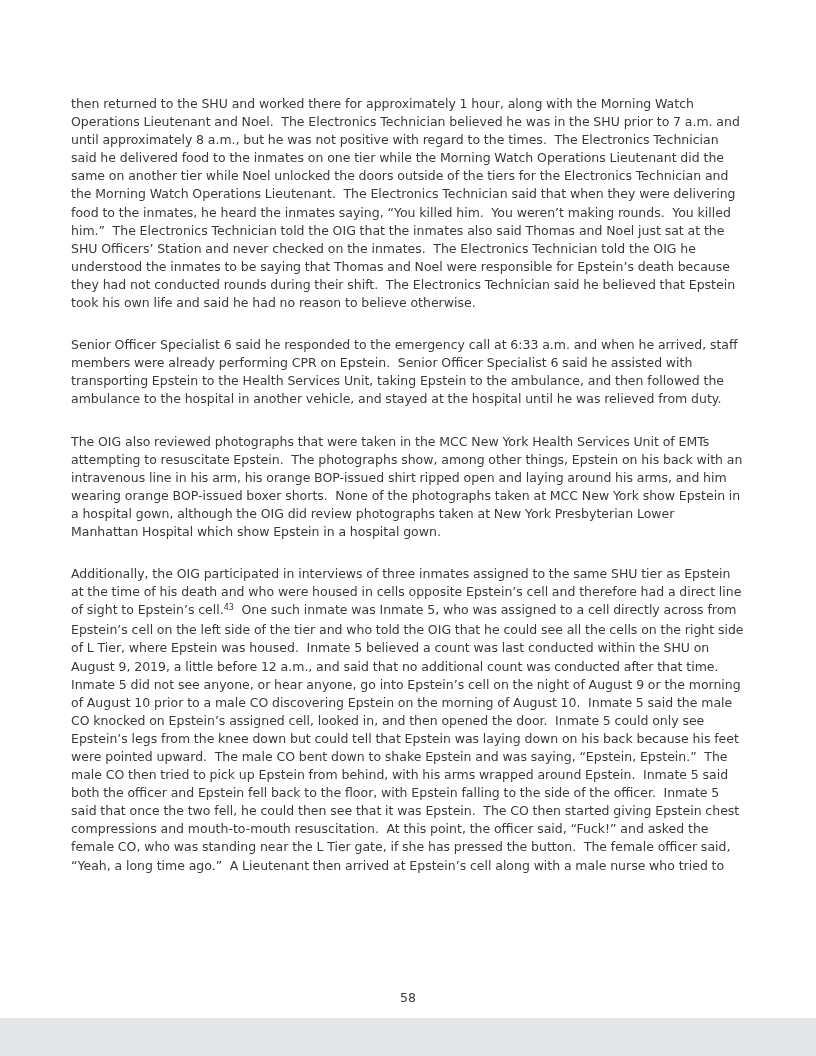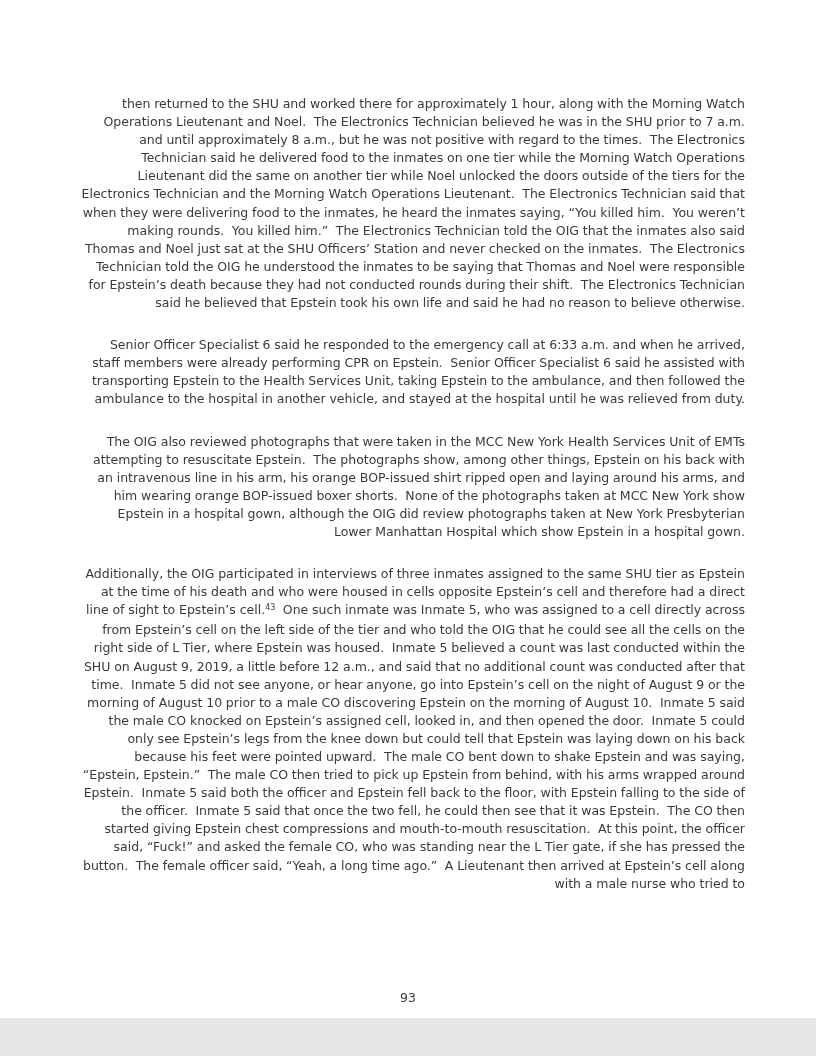--- a/index.html
+++ b/index.html
@@ -15,25 +15,25 @@
     overflow: hidden;
     font-family: "DejaVu Sans", sans-serif;
   }
   .content {
     position: absolute;
     left: 71px;
     top: 95px;
     width: 674px;
   }
   .body-para {
-    margin: 0 0 24px 8px;
+    margin: 0 0 24px 0;
     font-size: 12.5px;
     line-height: 18.1px;
     color: #3a3a3a;
-    text-align: right;
+    text-align: left;
     white-space: pre-wrap;
     word-spacing: -0.2px;
   }
   .sup-ref {
     font-size: 8px;
     position: relative;
     top: -4px;
     color: #3a3a3a;
   }
   .footnote-area {
@@ -84,17 +84,17 @@
 <div class="page">
 
   <div class="content">
     <p class="body-para">then returned to the SHU and worked there for approximately 1 hour, along with the Morning Watch Operations Lieutenant and Noel.  The Electronics Technician believed he was in the SHU prior to 7 a.m. and until approximately 8 a.m., but he was not positive with regard to the times.  The Electronics Technician said he delivered food to the inmates on one tier while the Morning Watch Operations Lieutenant did the same on another tier while Noel unlocked the doors outside of the tiers for the Electronics Technician and the Morning Watch Operations Lieutenant.  The Electronics Technician said that when they were delivering food to the inmates, he heard the inmates saying, “You killed him.  You weren’t making rounds.  You killed him.”  The Electronics Technician told the OIG that the inmates also said Thomas and Noel just sat at the SHU Officers’ Station and never checked on the inmates.  The Electronics Technician told the OIG he understood the inmates to be saying that Thomas and Noel were responsible for Epstein’s death because they had not conducted rounds during their shift.  The Electronics Technician said he believed that Epstein took his own life and said he had no reason to believe otherwise.</p>
     <p class="body-para">Senior Officer Specialist 6 said he responded to the emergency call at 6:33 a.m. and when he arrived, staff members were already performing CPR on Epstein.  Senior Officer Specialist 6 said he assisted with transporting Epstein to the Health Services Unit, taking Epstein to the ambulance, and then followed the ambulance to the hospital in another vehicle, and stayed at the hospital until he was relieved from duty.</p>
     <p class="body-para">The OIG also reviewed photographs that were taken in the MCC New York Health Services Unit of EMTs attempting to resuscitate Epstein.  The photographs show, among other things, Epstein on his back with an intravenous line in his arm, his orange BOP-issued shirt ripped open and laying around his arms, and him wearing orange BOP-issued boxer shorts.  None of the photographs taken at MCC New York show Epstein in a hospital gown, although the OIG did review photographs taken at New York Presbyterian Lower Manhattan Hospital which show Epstein in a hospital gown.</p>
     <p class="body-para"><span>Additionally, the OIG participated in interviews of three inmates assigned to the same SHU tier as Epstein at the time of his death and who were housed in cells opposite Epstein’s cell and therefore had a direct line of sight to Epstein’s cell.</span><span class="sup-ref">43</span><span>  One such inmate was Inmate 5, who was assigned to a cell directly across from Epstein’s cell on the left side of the tier and who told the OIG that he could see all the cells on the right side of L Tier, where Epstein was housed.  Inmate 5 believed a count was last conducted within the SHU on August 9, 2019, a little before 12 a.m., and said that no additional count was conducted after that time.  Inmate 5 did not see anyone, or hear anyone, go into Epstein’s cell on the night of August 9 or the morning of August 10 prior to a male CO discovering Epstein on the morning of August 10.  Inmate 5 said the male CO knocked on Epstein’s assigned cell, looked in, and then opened the door.  Inmate 5 could only see Epstein’s legs from the knee down but could tell that Epstein was laying down on his back because his feet were pointed upward.  The male CO bent down to shake Epstein and was saying, “Epstein, Epstein.”  The male CO then tried to pick up Epstein from behind, with his arms wrapped around Epstein.  Inmate 5 said both the officer and Epstein fell back to the floor, with Epstein falling to the side of the officer.  Inmate 5 said that once the two fell, he could then see that it was Epstein.  The CO then started giving Epstein chest compressions and mouth-to-mouth resuscitation.  At this point, the officer said, “Fuck!” and asked the female CO, who was standing near the L Tier gate, if she has pressed the button.  The female officer said, “Yeah, a long time ago.”  A Lieutenant then arrived at Epstein’s cell along with a male nurse who tried to</span></p>
   </div>
 
 
-  <div class="page-number">93</div>
+  <div class="page-number">58</div>
 
   <div class="footer-band"></div>
 
 </div>
 
 </body></html>

